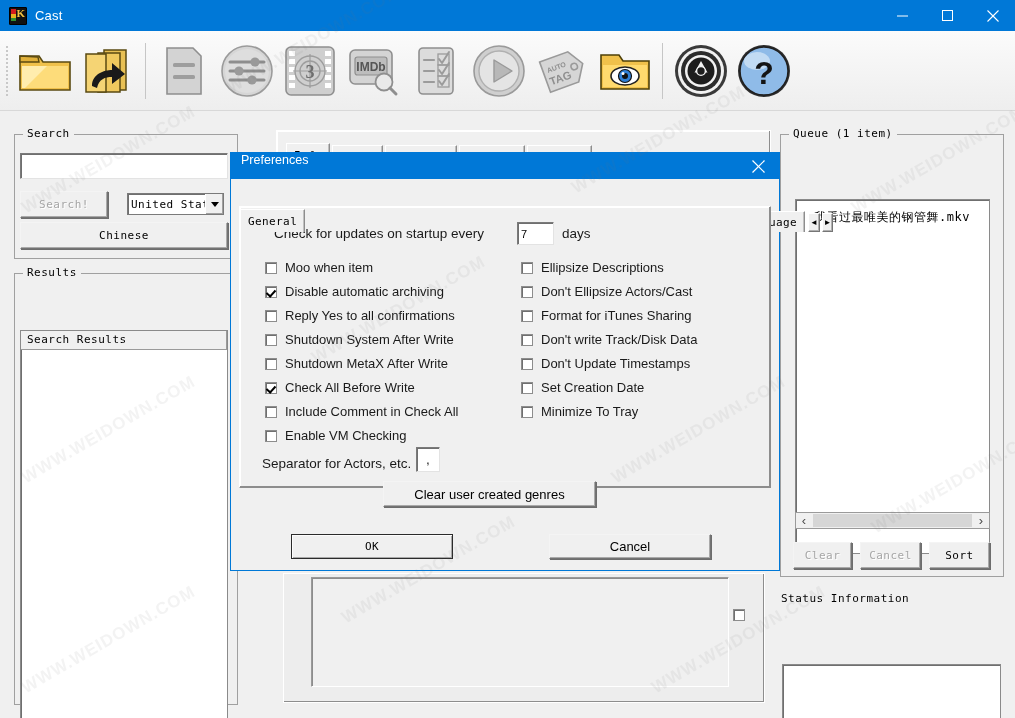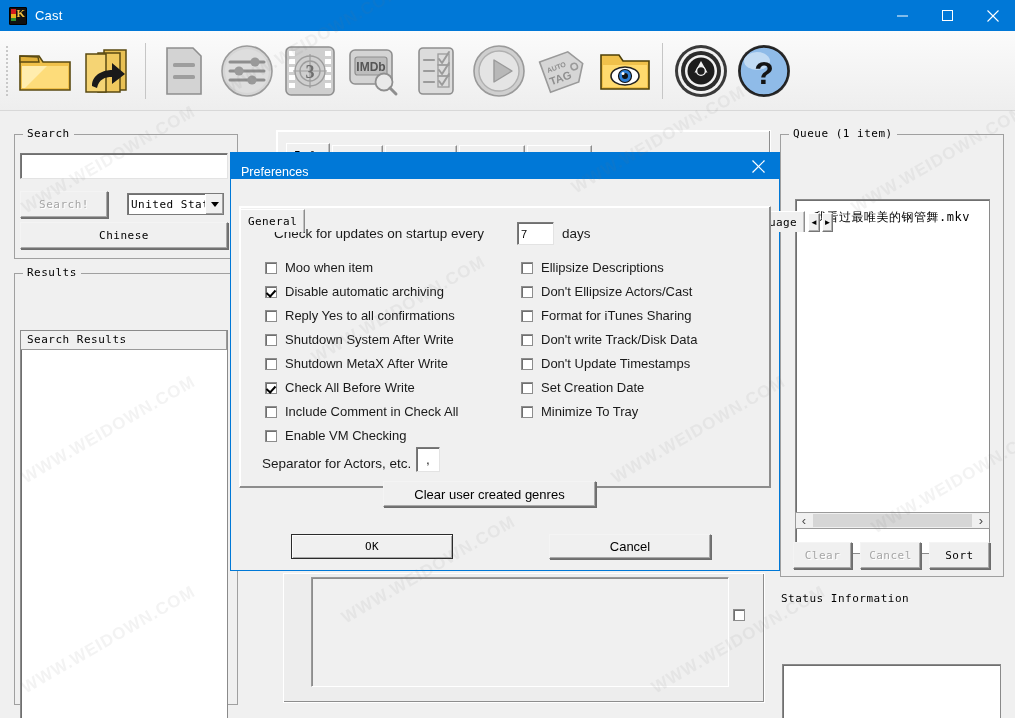--- a/index.html
+++ b/index.html
@@ -123,21 +123,21 @@
   }
   .cblabel{margin-left:8px;font-size:13px;color:#1a1a1a;white-space:nowrap;}
 
   
   .dlg{
     position:absolute;left:230px;top:152px;width:550px;height:419px;
     background:#f0f0f0;border:1px solid #0078d7;box-sizing:border-box;z-index:50;
     box-shadow:0 0 0 0 rgba(0,0,0,0);
   }
   .dlg-title{
-    height:26px;background:#0078d7;color:#fff;display:flex;align-items:flex-end;
+    height:26px;background:#0078d7;color:#fff;display:flex;align-items:flex-start;
     padding-left:10px;font-size:12.5px;
   }
   .dlg-close{margin-left:auto;width:42px;height:26px;display:flex;align-items:center;justify-content:center;}
   .dlg-body{position:relative;height:453px;}
   .tabpage{
     position:absolute;left:8px;top:27px;width:532px;height:282px;
     border:1px solid #fff;border-right-color:#8d8d8d;border-bottom-color:#8d8d8d;
     box-shadow:inset -1px -1px 0 #8d8d8d, inset 1px 1px 0 #fff;
     background:#f0f0f0;box-sizing:border-box;
   }

